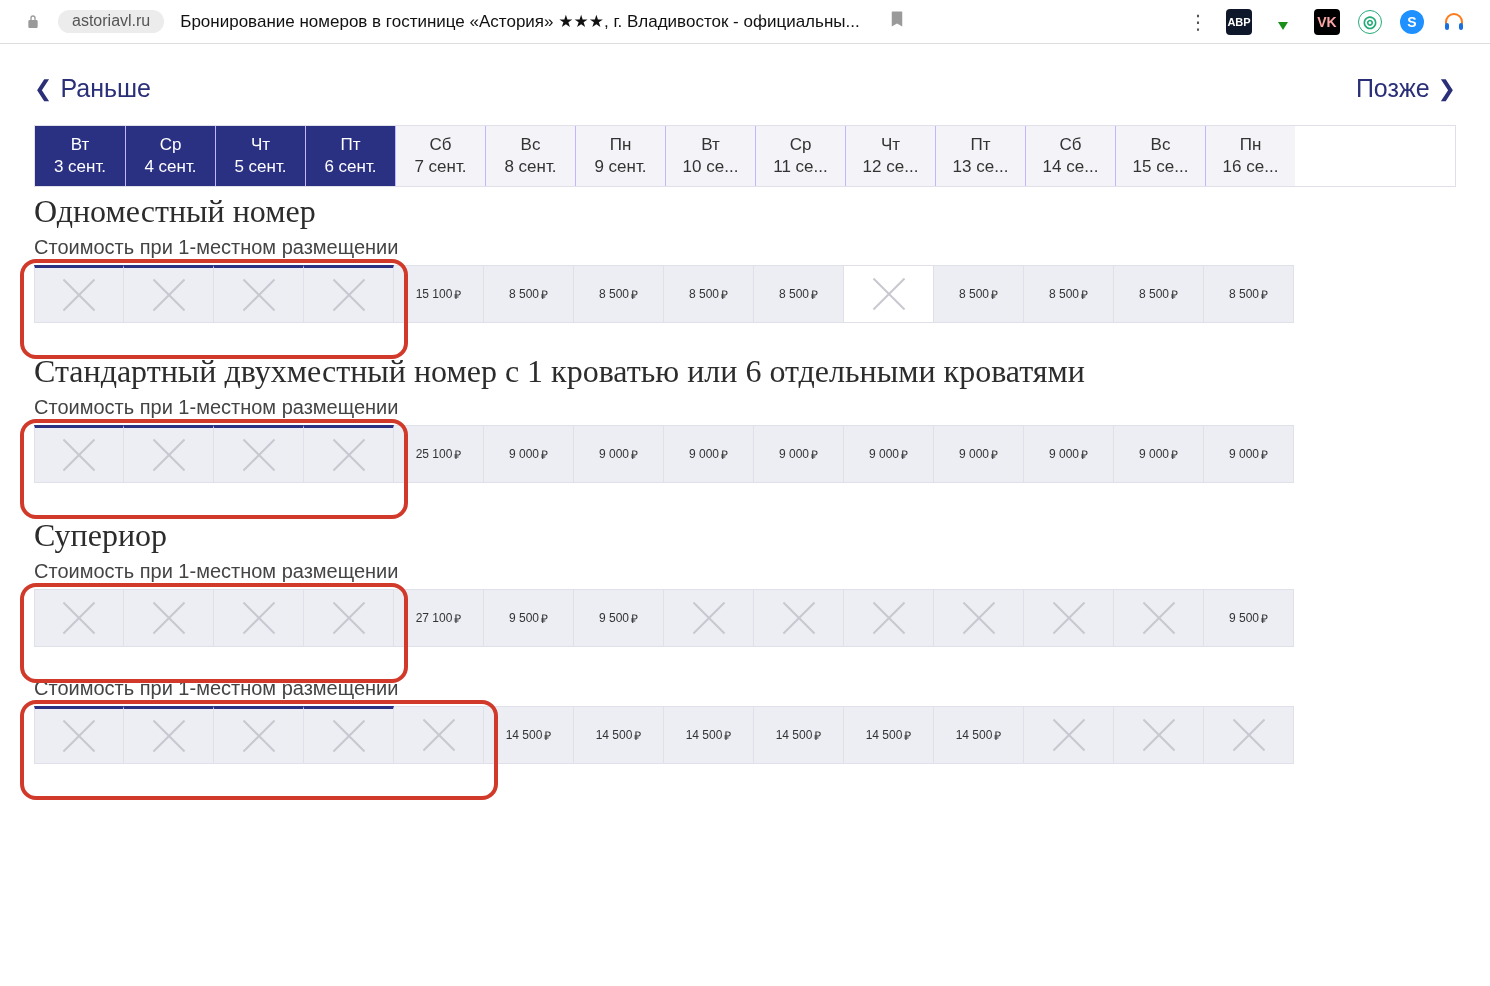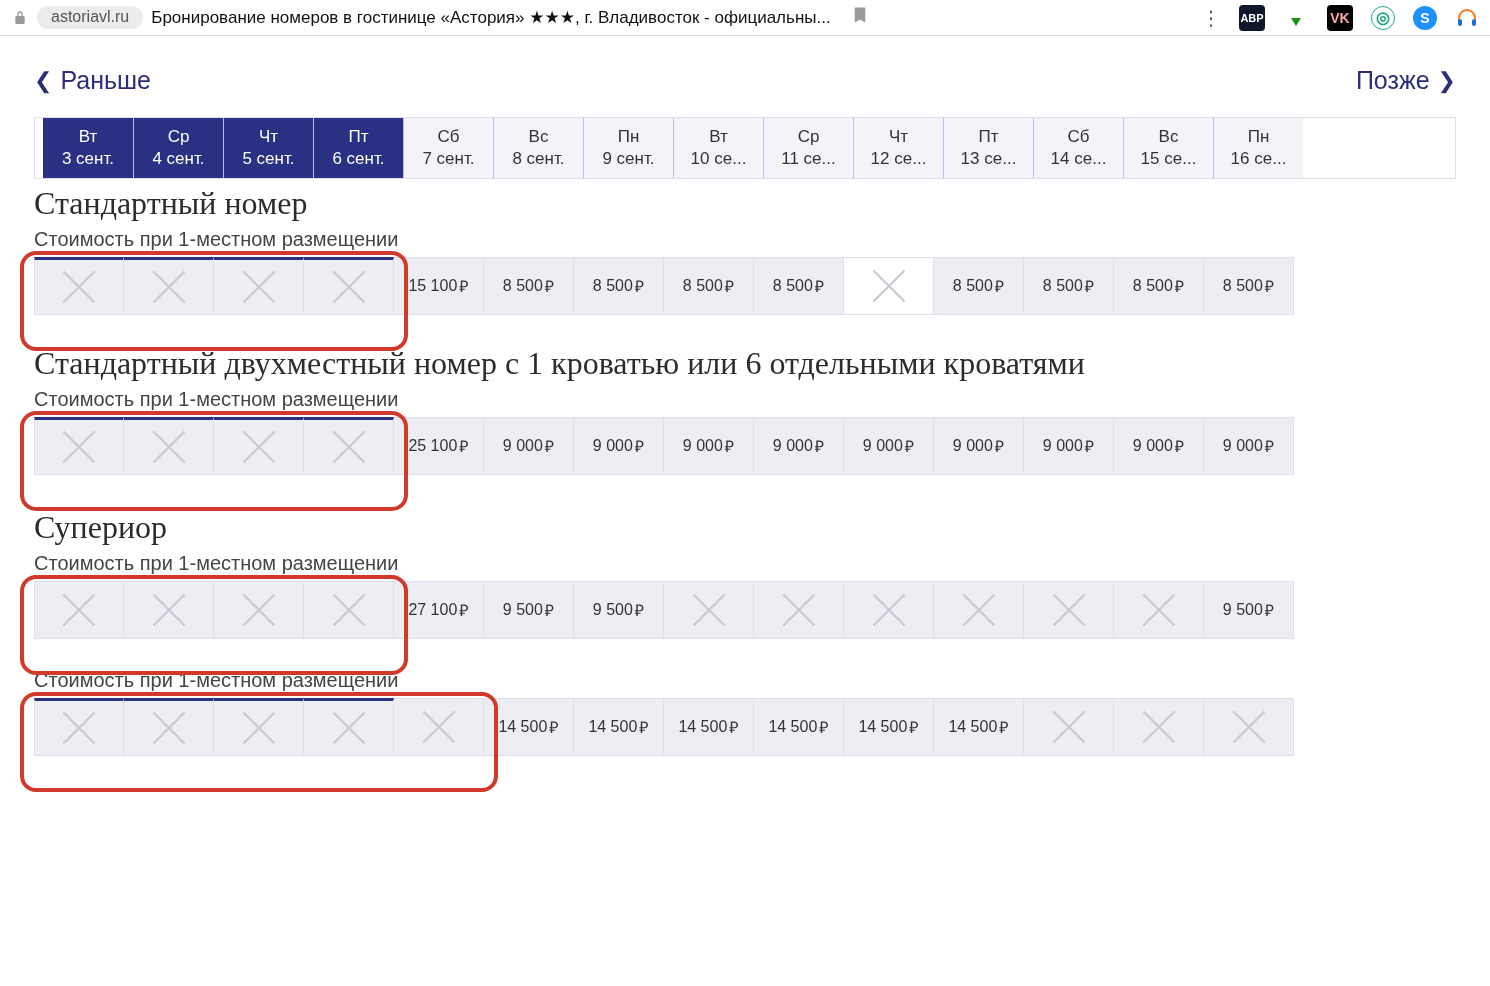--- a/index.html
+++ b/index.html
@@ -1,22 +1,22 @@
 <!DOCTYPE html>
 <html><head>
 <meta charset="utf-8">
 <style>
   * { box-sizing: border-box; }
   html, body { margin:0; padding:0; background:#fff; font-family: Arial, sans-serif; color:#333; }
   .viewport { width:1490px; height:986px; position:relative; }
 
   
   .chrome {
-    height:36px; background:#fff; border-bottom:1px solid #ddd;
-    display:flex; align-items:center; gap:8px; padding:0 11px;
+    height:44px; background:#fff; border-bottom:1px solid #ddd;
+    display:flex; align-items:center; gap:16px; padding:0 24px;
     font-size:17px; color:#222;
   }
   .chrome .lock { width:18px; height:18px; display:inline-flex; align-items:center; justify-content:center; color:#888; }
   .chrome .domain-chip {
     background:#ececec; border-radius:14px; padding:2px 14px 3px; color:#555; font-size:16px;
   }
   .chrome .title { flex:0 1 auto; color:#111; white-space:nowrap; overflow:hidden; text-overflow:ellipsis; max-width:820px; }
   .chrome .bookmark { margin-left:12px; color:#888; font-size:18px; }
   .chrome-right { margin-left:auto; display:flex; align-items:center; gap:18px; }
   .chrome .kebab { color:#555; font-size:20px; line-height:1; }
@@ -28,40 +28,40 @@
   .shazam { background:#1e90ff; color:#fff; border-radius:50%; width:24px; height:24px; font-size:14px; }
   .headset { width:24px; height:24px; }
 
   
   .page { padding: 30px 34px 30px 34px; }
   .navrow { display:flex; align-items:center; justify-content:space-between; margin-bottom:22px; }
   .navbtn { display:flex; align-items:center; gap:8px; color:#2a2f78; font-size:25px; cursor:pointer; }
   .navbtn .chev { font-size:22px; color:#2a2f78; }
 
   
-  .date-strip { display:flex; border:1px solid #e0e0ea;padding-left:8px; }
+  .date-strip { display:flex; border:1px solid #e0e0ea; }
   .date-cell {
     flex:0 0 90px; height:60px; border-left:1px solid #c4b5fd;
     display:flex; flex-direction:column; align-items:center; justify-content:center;
     background:#f4f4f8; font-size:17px; color:#333;
   }
   .date-cell:first-child, .date-cell.sel:first-child { border-left:none; }
   .date-cell.sel { background:#2a3082; color:#fff; }
   .date-cell .dow { font-size:17px; }
   .date-cell .dnum { font-size:17px; margin-top:2px; }
 
   
   .room-title { font-family: Georgia, 'Times New Roman', serif; font-size:32px; color:#2c2c2c; margin-top:6px; }
   .room-sub   { font-size:20px; color:#444; margin-top:6px; margin-bottom:6px; }
 
   .price-row { display:flex; }
   .price-cell {
     flex:0 0 90px; height:58px; border:1px solid #e0e0ea; border-left:none;
     display:flex; align-items:center; justify-content:center;
-    background:#eceef4; font-size:16px; color:#333; white-space:nowrap;
+    background:#eceef4; font-size:12px; color:#333; white-space:nowrap;
   }
   .price-cell:first-child { border-left:1px solid #e0e0ea; }
   .price-cell.sel-top { border-top:3px solid #2a3082; background:#fff; }
   .price-cell.na { background:#eceef4; }
   .price-cell.na.white { background:#fff; }
   .x-icon { width:36px; height:36px; position:relative; }
   .x-icon::before, .x-icon::after {
     content:""; position:absolute; left:50%; top:50%; width:44px; height:2px; background:#c8c8d0;
   }
   .x-icon::before { transform:translate(-50%,-50%) rotate(45deg); }
@@ -177,21 +177,21 @@
           <div class="dow">Вс</div>
           <div class="dnum">15 се...</div>
         </div>
         <div class="date-cell">
           <div class="dow">Пн</div>
           <div class="dnum">16 се...</div>
         </div>
       </div>
 
     <div id="rooms">
-        <div class="room-title">Стандартный номер</div>
+        <div class="room-title">Одноместный номер</div>
         <div class="room-sub">Стоимость при 1-местном размещении</div>
         <div style="position: relative; margin-bottom: 30px;">
           <div class="price-row">
             <div class="price-cell sel-top na">
               <div class="x-icon"></div>
             </div>
             <div class="price-cell sel-top na">
               <div class="x-icon"></div>
             </div>
             <div class="price-cell sel-top na">

